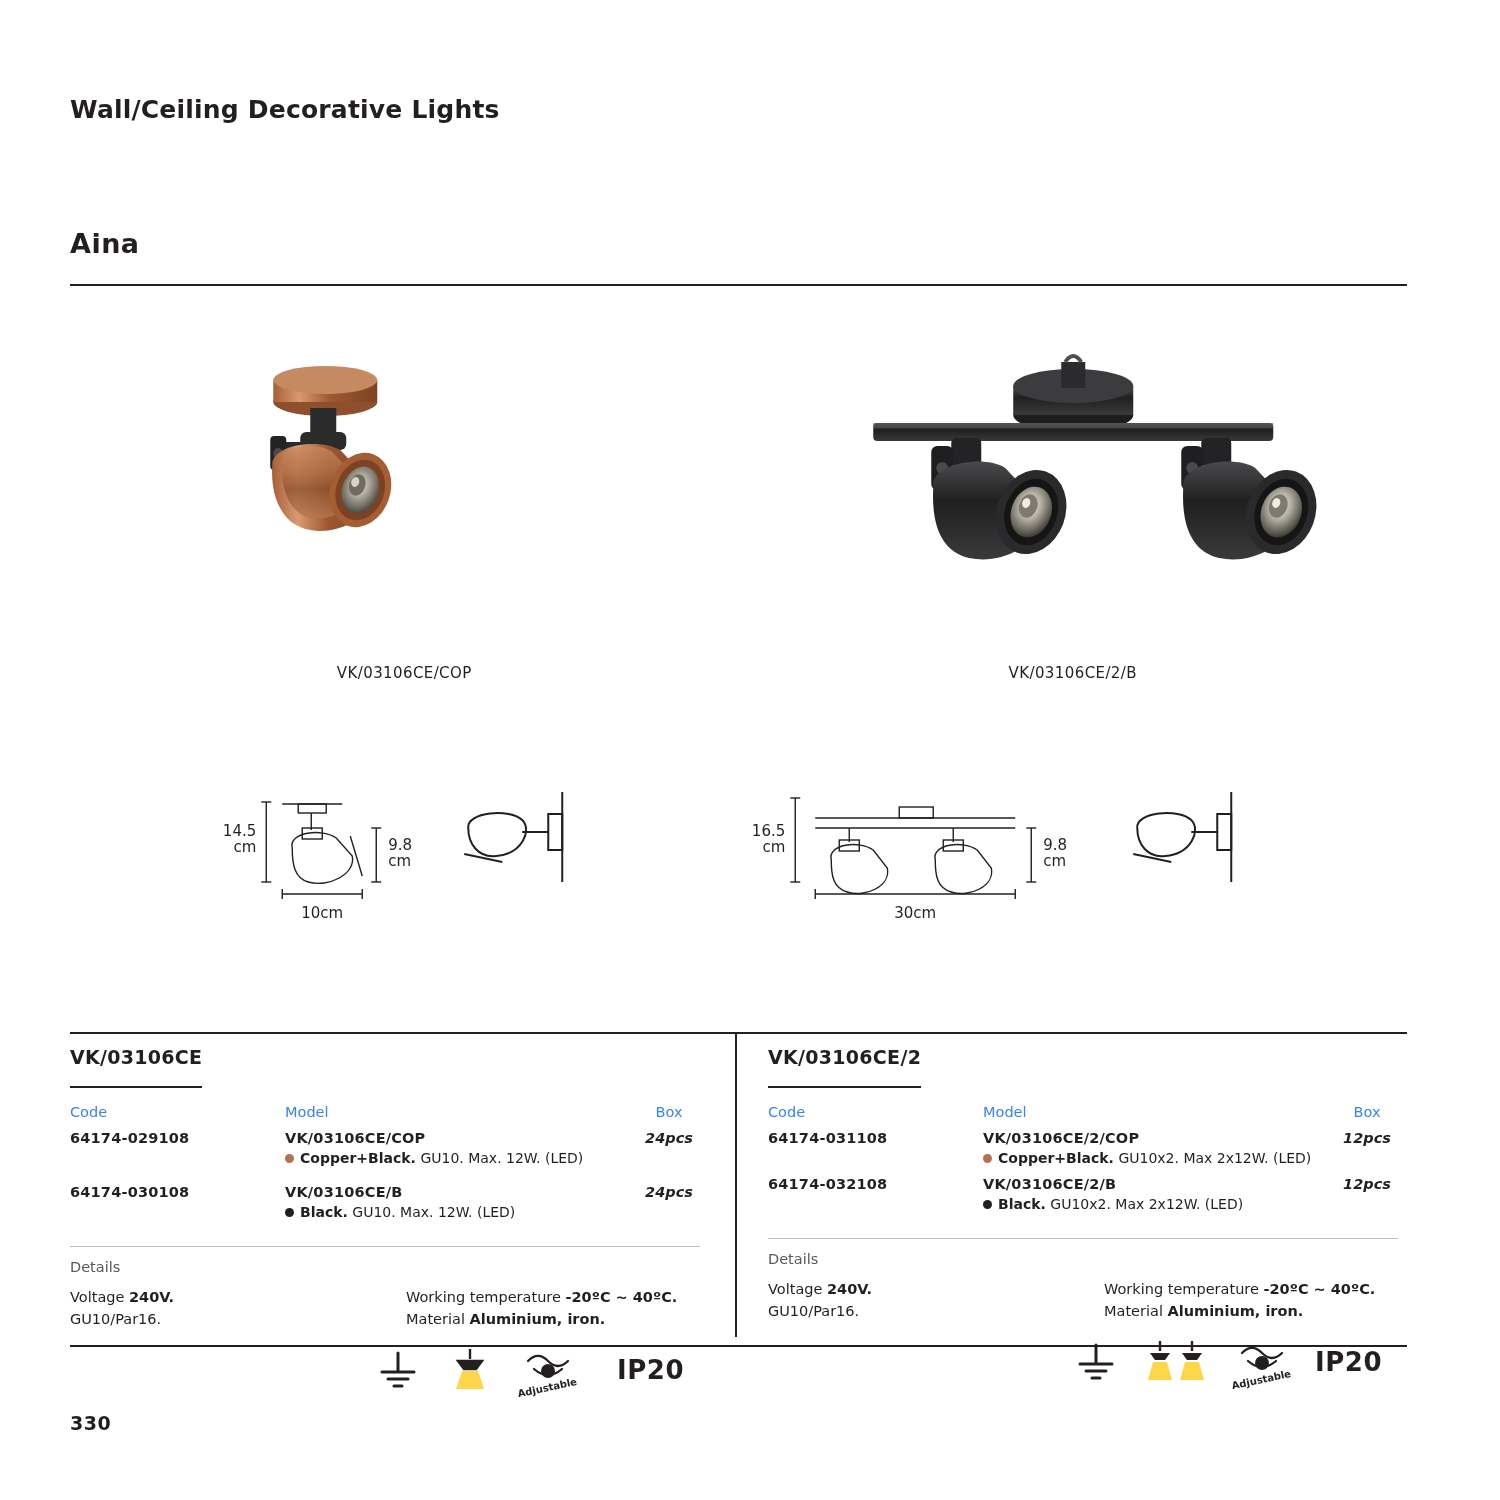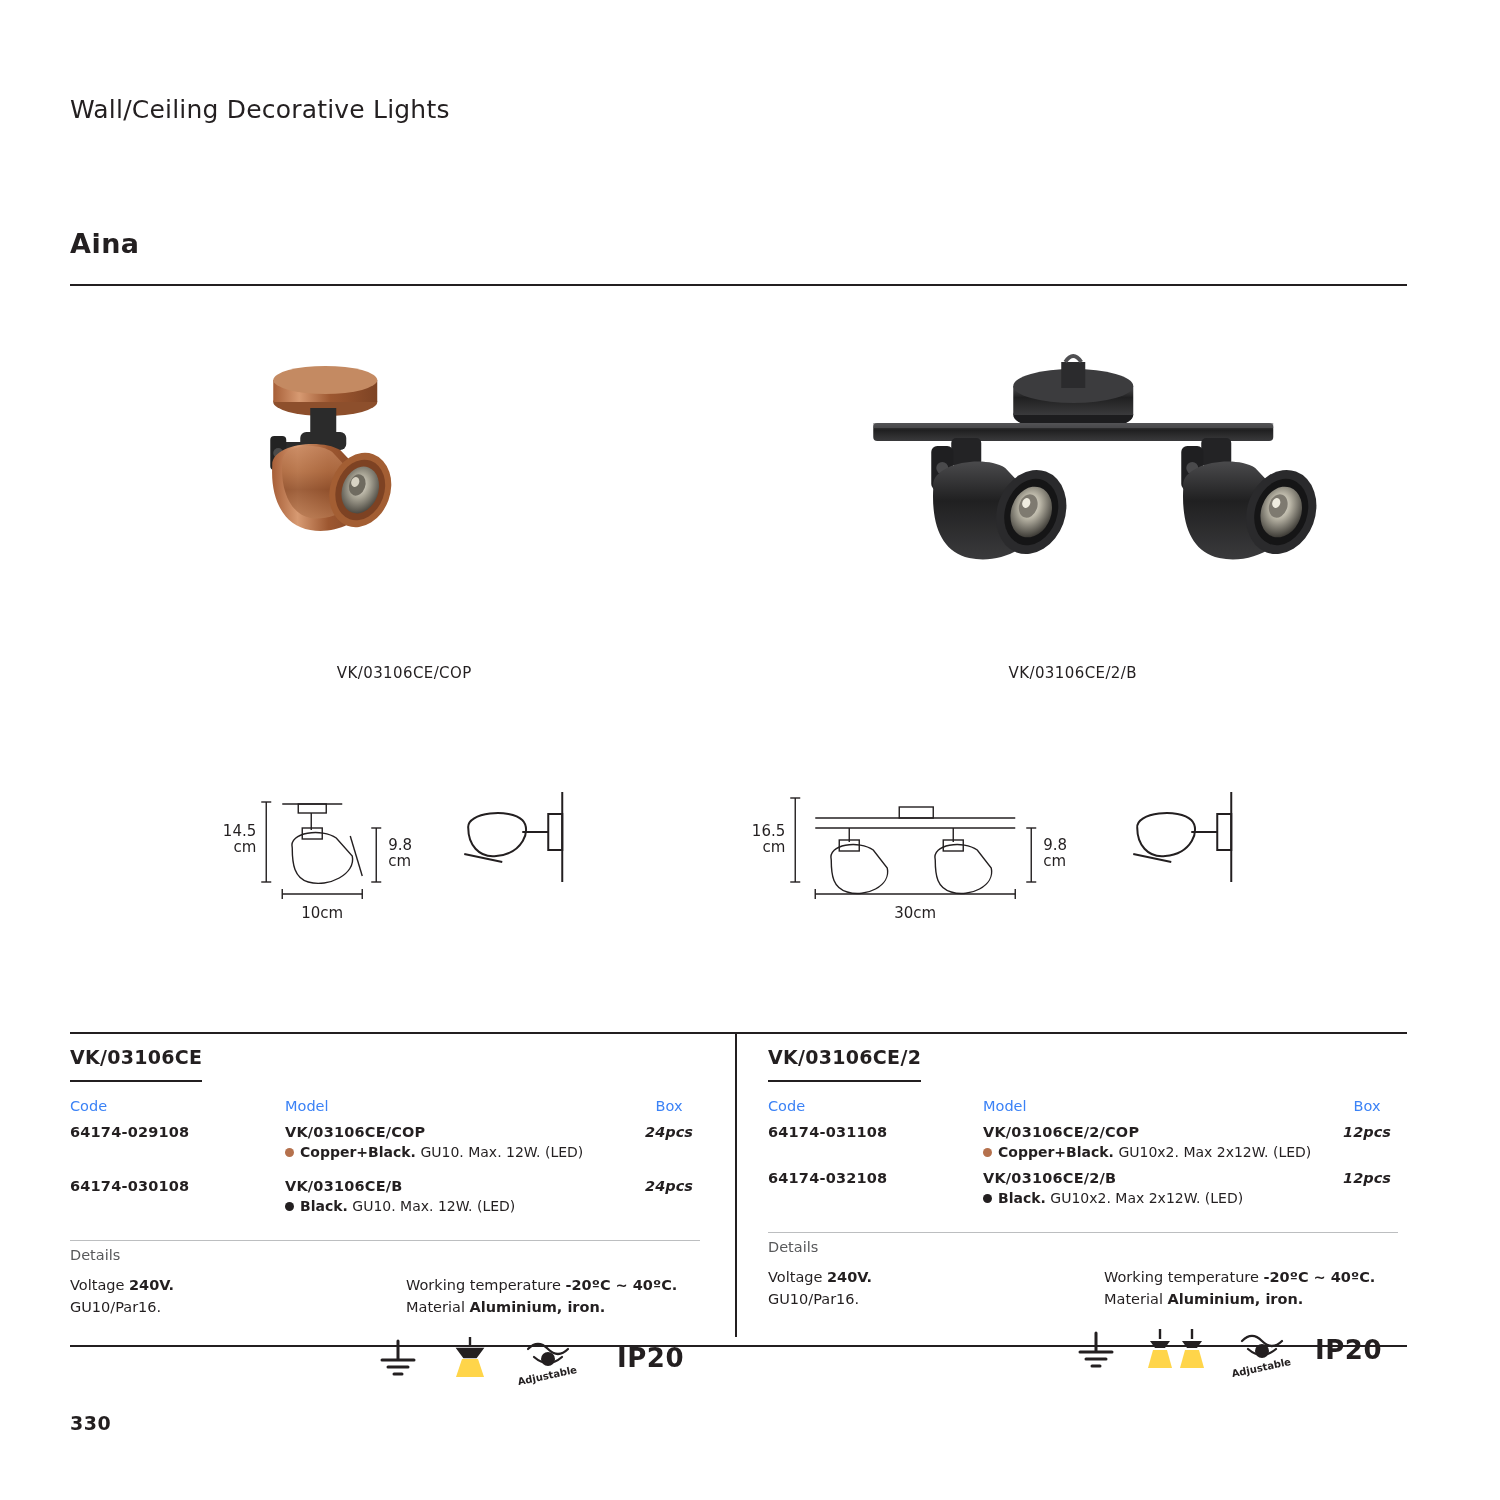--- a/index.html
+++ b/index.html
@@ -10,21 +10,21 @@
     font-family:"DejaVu Sans", sans-serif;
     color:#231f20;
     position:relative;
     overflow:hidden;
   }
   .page { position:absolute; inset:0; }
 
   
   .category {
     position:absolute; left:70px; top:95px;
-    font-size:25px; font-weight:normal; letter-spacing:0.2px;
+    font-size:25px; font-weight:bold; letter-spacing:0.2px;
     color:#231f20;
   }
   .family {
     position:absolute; left:70px; top:228px;
     font-size:27px; font-weight:bold; letter-spacing:0.5px;
   }
   .rule-top {
     position:absolute; left:70px; top:284px; width:1337px; height:2px;
     background:#231f20;
   }
@@ -56,41 +56,41 @@
     position:absolute; left:735px; top:1032px; width:2px; height:305px;
     background:#231f20;
   }
   .spec { position:absolute; top:1046px; width:630px; }
   .spec.left { left:70px; }
   .spec.right { left:768px; }
 
   .spec-title {
     font-size:19px; font-weight:bold; letter-spacing:0.3px;
     border-bottom:2px solid #231f20; display:inline-block;
-    padding-bottom:12px; margin-bottom:16px;
+    padding-bottom:18px; margin-bottom:16px;
   }
   .col-head { font-size:14.5px; color:#3b82f6; display:flex; margin-bottom:7px; }
   .c-code { width:215px; }
   .c-model { flex:1; }
   .c-box { width:62px; text-align:center; }
 
   .row { display:flex; font-size:14.5px; margin-top:10px; }
   .row .c-code { font-weight:bold; letter-spacing:0.2px; }
   .row .c-model { font-weight:bold; letter-spacing:0.2px; }
   .row .c-box { font-weight:bold;font-style:italic; }
   .variant { font-size:14px; margin:4px 0 0 215px; }
   .variant .dot {
     display:inline-block; width:9px; height:9px; border-radius:50%;
     margin-right:6px; vertical-align:middle; position:relative; top:-1px;
   }
   .variant b { font-weight:bold; }
   .variant span.light { font-weight:normal; }
 
   .details-rule {
-    margin-top:26px; border-top:1px solid #bcbec0; padding-top:6px;
+    margin-top:26px; border-top:1px solid #bcbec0; padding-top:12px;
   }
   .details-label { font-size:14.5px; color:#58595b; margin-bottom:12px; }
   .details-grid { position:relative; font-size:14.5px; line-height:1.5; }
   .details-left { width:330px; }
   .details-right { position:absolute; left:336px; top:0; }
   .details-grid b { font-weight:bold; }
 
   
   .icon-strip {
     position:relative; height:62px; margin-top:10px;

